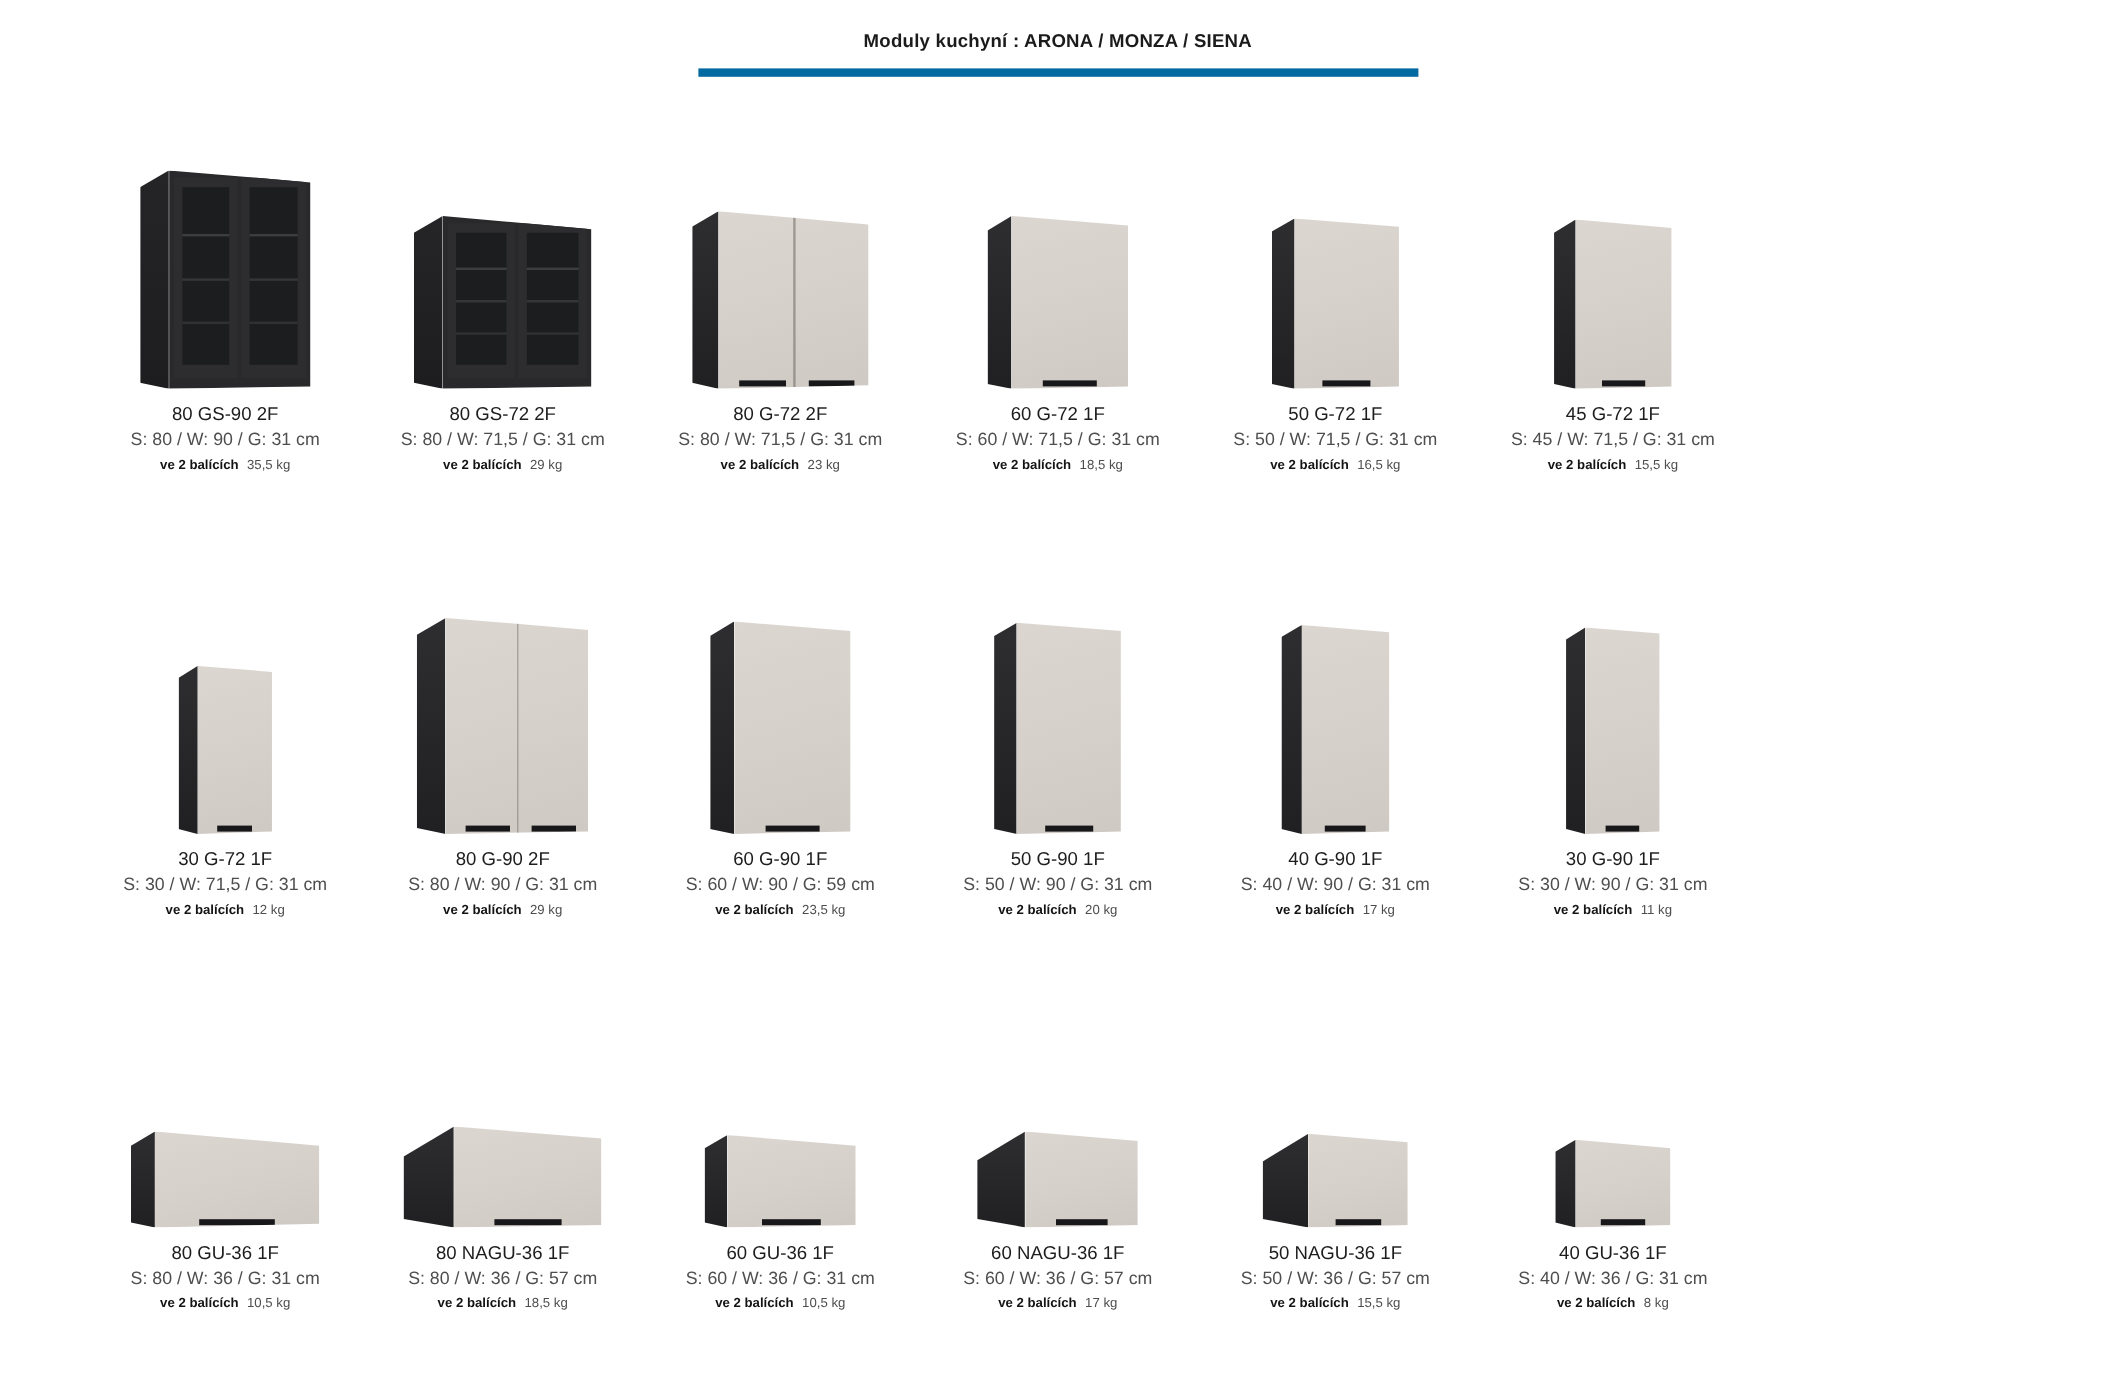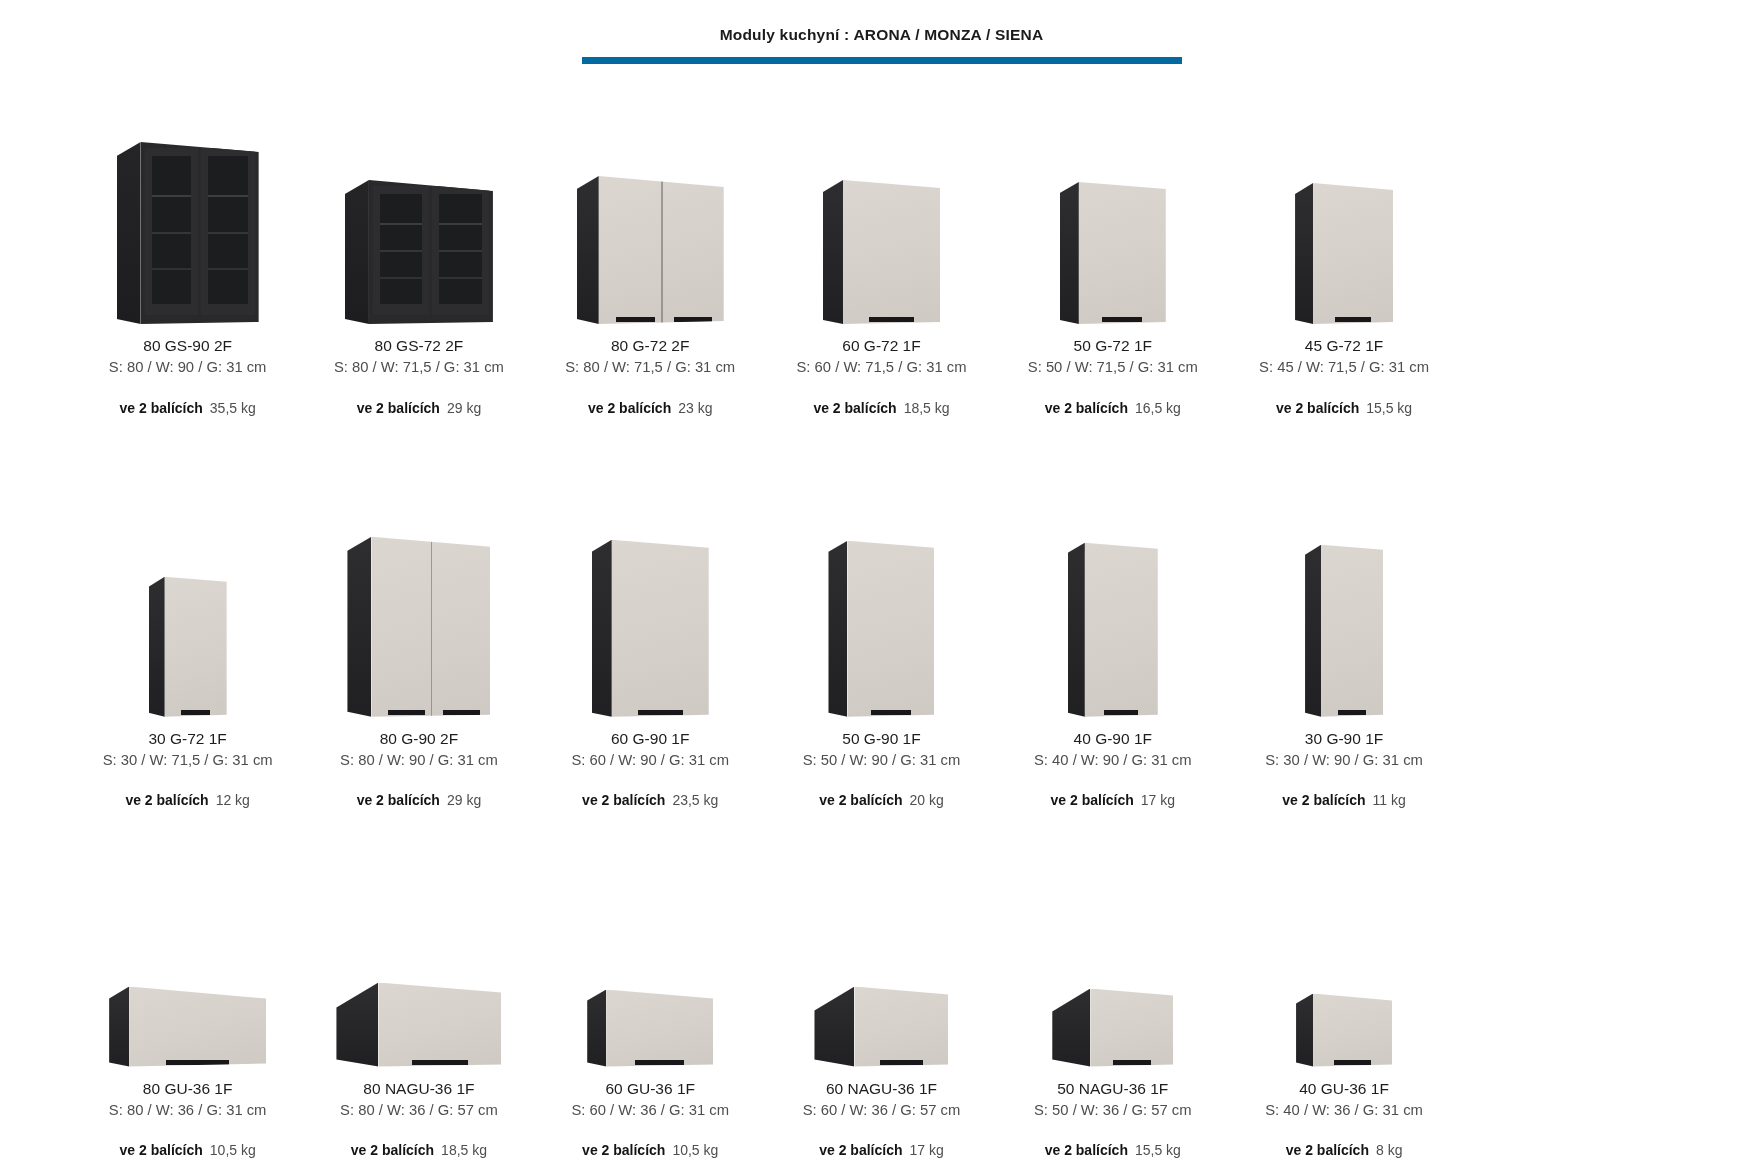--- a/index.html
+++ b/index.html
@@ -22,21 +22,21 @@
   .r2{margin-top:147px}
   .r0 .fig,.r1 .fig{height:212px}
   .r2 .fig{height:110px}
   .r2 .name{}
   .cell{display:flex;flex-direction:column;align-items:center;text-align:center;}
   .fig{display:flex;align-items:flex-end;justify-content:center;width:100%;}
 
   
   .name{font-size:15.5px;color:#1d1d1d;margin-top:12px;line-height:1.25;}
   .dims{font-size:14.8px;color:#4e4e4e;margin-top:3px;line-height:1.3;}
-  .wline{font-size:14px;color:#4e4e4e;margin-top:21px;line-height:1.3;}
+  .wline{font-size:11px;color:#4e4e4e;margin-top:3px;line-height:1.3;}
   .wline b{color:#141414;margin-right:7px;font-weight:bold;}
 
   
   .cab{position:relative;flex:0 0 auto;}
   .cab .side{
     position:absolute;top:0;bottom:0;left:0;
     background:linear-gradient(to bottom,#2c2c2e,#232325);
   }
   .cab .front{position:absolute;top:0;bottom:0;}
   .cab.light .front{
@@ -200,21 +200,21 @@
       <div class="cell">
         <div class="fig">
           <div class="cab light" style="width: 117px; height: 177px;">
             <div class="side" style="width: 20px; clip-path: polygon(0px 12px, 100% 0px, 100% 100%, 0px calc(100% - 4px));"></div>
             <div class="front" style="left: 20px; width: 97px; clip-path: polygon(0px 0px, 100% 8px, 100% calc(100% - 2px), 0px 100%);">
               <div class="handle" style="left: 27%; width: 46%;"></div>
             </div>
           </div>
         </div>
         <div class="name">60 G-90 1F</div>
-        <div class="dims">S: 60 / W: 90 / G: 31 cm</div>
+        <div class="dims">S: 60 / W: 90 / G: 59 cm</div>
         <div class="wline"><b>ve 2 balících</b><span>23,5 kg</span></div>
       </div>
       <div class="cell">
         <div class="fig">
           <div class="cab light" style="width: 106px; height: 176px;">
             <div class="side" style="width: 19px; clip-path: polygon(0px 11px, 100% 0px, 100% 100%, 0px calc(100% - 4px));"></div>
             <div class="front" style="left: 19px; width: 87px; clip-path: polygon(0px 0px, 100% 7px, 100% calc(100% - 2px), 0px 100%);">
               <div class="handle" style="left: 27%; width: 46%;"></div>
             </div>
           </div>

